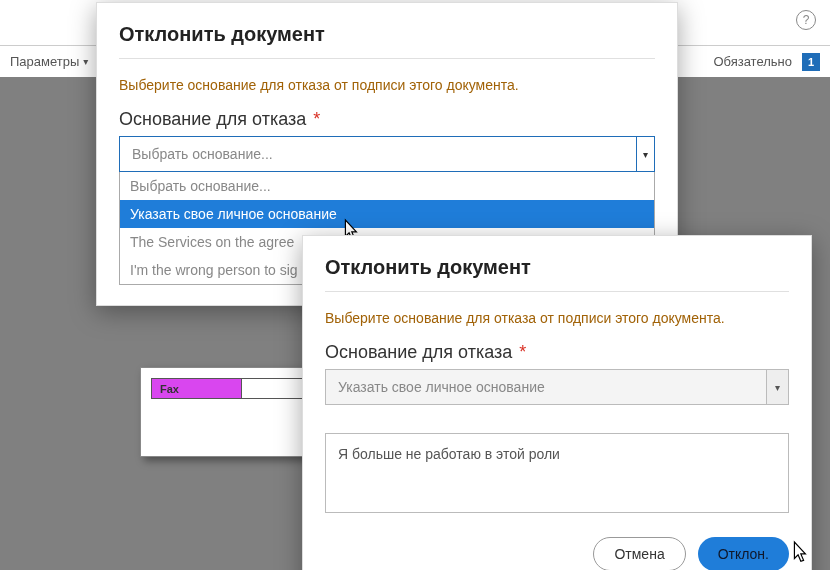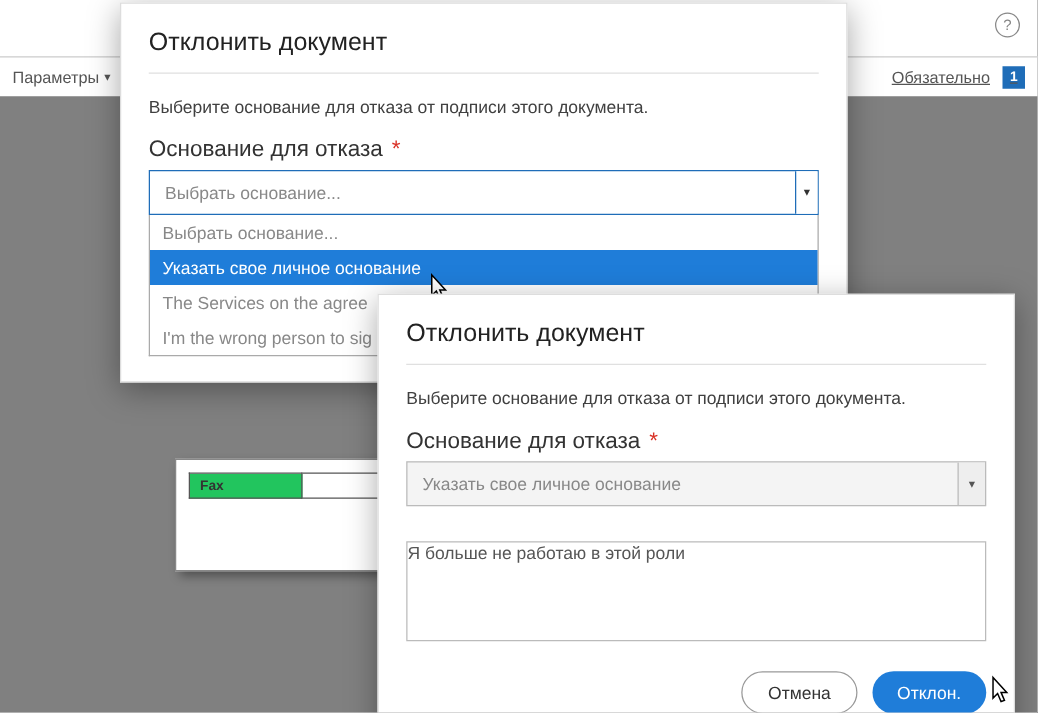--- a/index.html
+++ b/index.html
@@ -22,21 +22,21 @@
     background: #fff;
     display: flex;
     align-items: center;
     justify-content: space-between;
     padding: 0 10px;
     font-size: 13px;
     color: #555;
   }
   .topbar .left { display: flex; align-items: center; gap: 4px; }
   .topbar .chev { font-size: 10px; }
-  .topbar .right { display: flex; align-items: center; gap: 10px; text-decoration: underline; }
+  .topbar .right { display: flex; align-items: center; gap: 10px; }
   .badge {
     background: #1f6db8;
     color: #fff;
     width: 18px;
     height: 18px;
     display: inline-flex;
     align-items: center;
     justify-content: center;
     font-size: 11px;
     font-weight: bold;
@@ -77,46 +77,46 @@
     top: 10px;
     left: 10px;
     border-collapse: collapse;
     font-size: 11px;
   }
   .tbl td {
     border: 1px solid #555;
     padding: 3px 8px;
     height: 20px;
   }
-  .tbl td.lbl { font-weight: bold; background: #22c55e; width: 90px; }
+  .tbl td.lbl { font-weight: bold; background: #d946ef; width: 90px; }
   .tbl td.val { width: 140px; }
   .scribble {
     display: block;
     height: 8px;
     background: repeating-linear-gradient(90deg, #777 0 2px, transparent 2px 4px);
     width: 60%;
   }
 
   .modal {
     position: absolute;
     background: #fff;
     box-shadow: 0 6px 24px rgba(0,0,0,0.35);
     padding: 20px 22px;
     border: 1px solid #ddd;
   }
   .modal h2 {
     font-size: 20px;
-    font-weight: normal;
+    font-weight: bold;
     color: #222;
     padding-bottom: 12px;
     border-bottom: 1px solid #e0e0e0;
   }
   .modal .instr {
     font-size: 14px;
-    color: #404040;
+    color: #a16207;
     margin: 18px 0 16px;
   }
   .field-label {
     font-size: 18px;
     color: #333;
     margin-bottom: 6px;
   }
   .req { color: #d93025; margin-left: 2px; }
 
   .modal1 {
@@ -185,20 +185,21 @@
     display: flex;
     align-items: center;
     justify-content: center;
     font-size: 10px;
     color: #555;
   }
   .reason-box {
     margin-top: 28px;
     border: 1px solid #bbb;
     height: 80px;
+    padding: 12px;
     font-size: 14px;
     color: #555;
   }
   .actions {
     display: flex;
     justify-content: flex-end;
     gap: 12px;
     margin-top: 24px;
   }
   .btn {
@@ -212,21 +213,21 @@
     align-items: center;
   }
   .btn-secondary {
     background: #fff;
     border: 1px solid #999;
     color: #333;
     text-align: right;
   }
   .btn-primary {
     background: #1f7dd9;
-    color: #ffffff;
+    color: #0f172a;
   }
   .cursor {
     position: absolute;
     width: 22px;
     height: 26px;
     pointer-events: none;
   }
   .cursor svg { width: 100%; height: 100%; }
 </style>
 </head>

